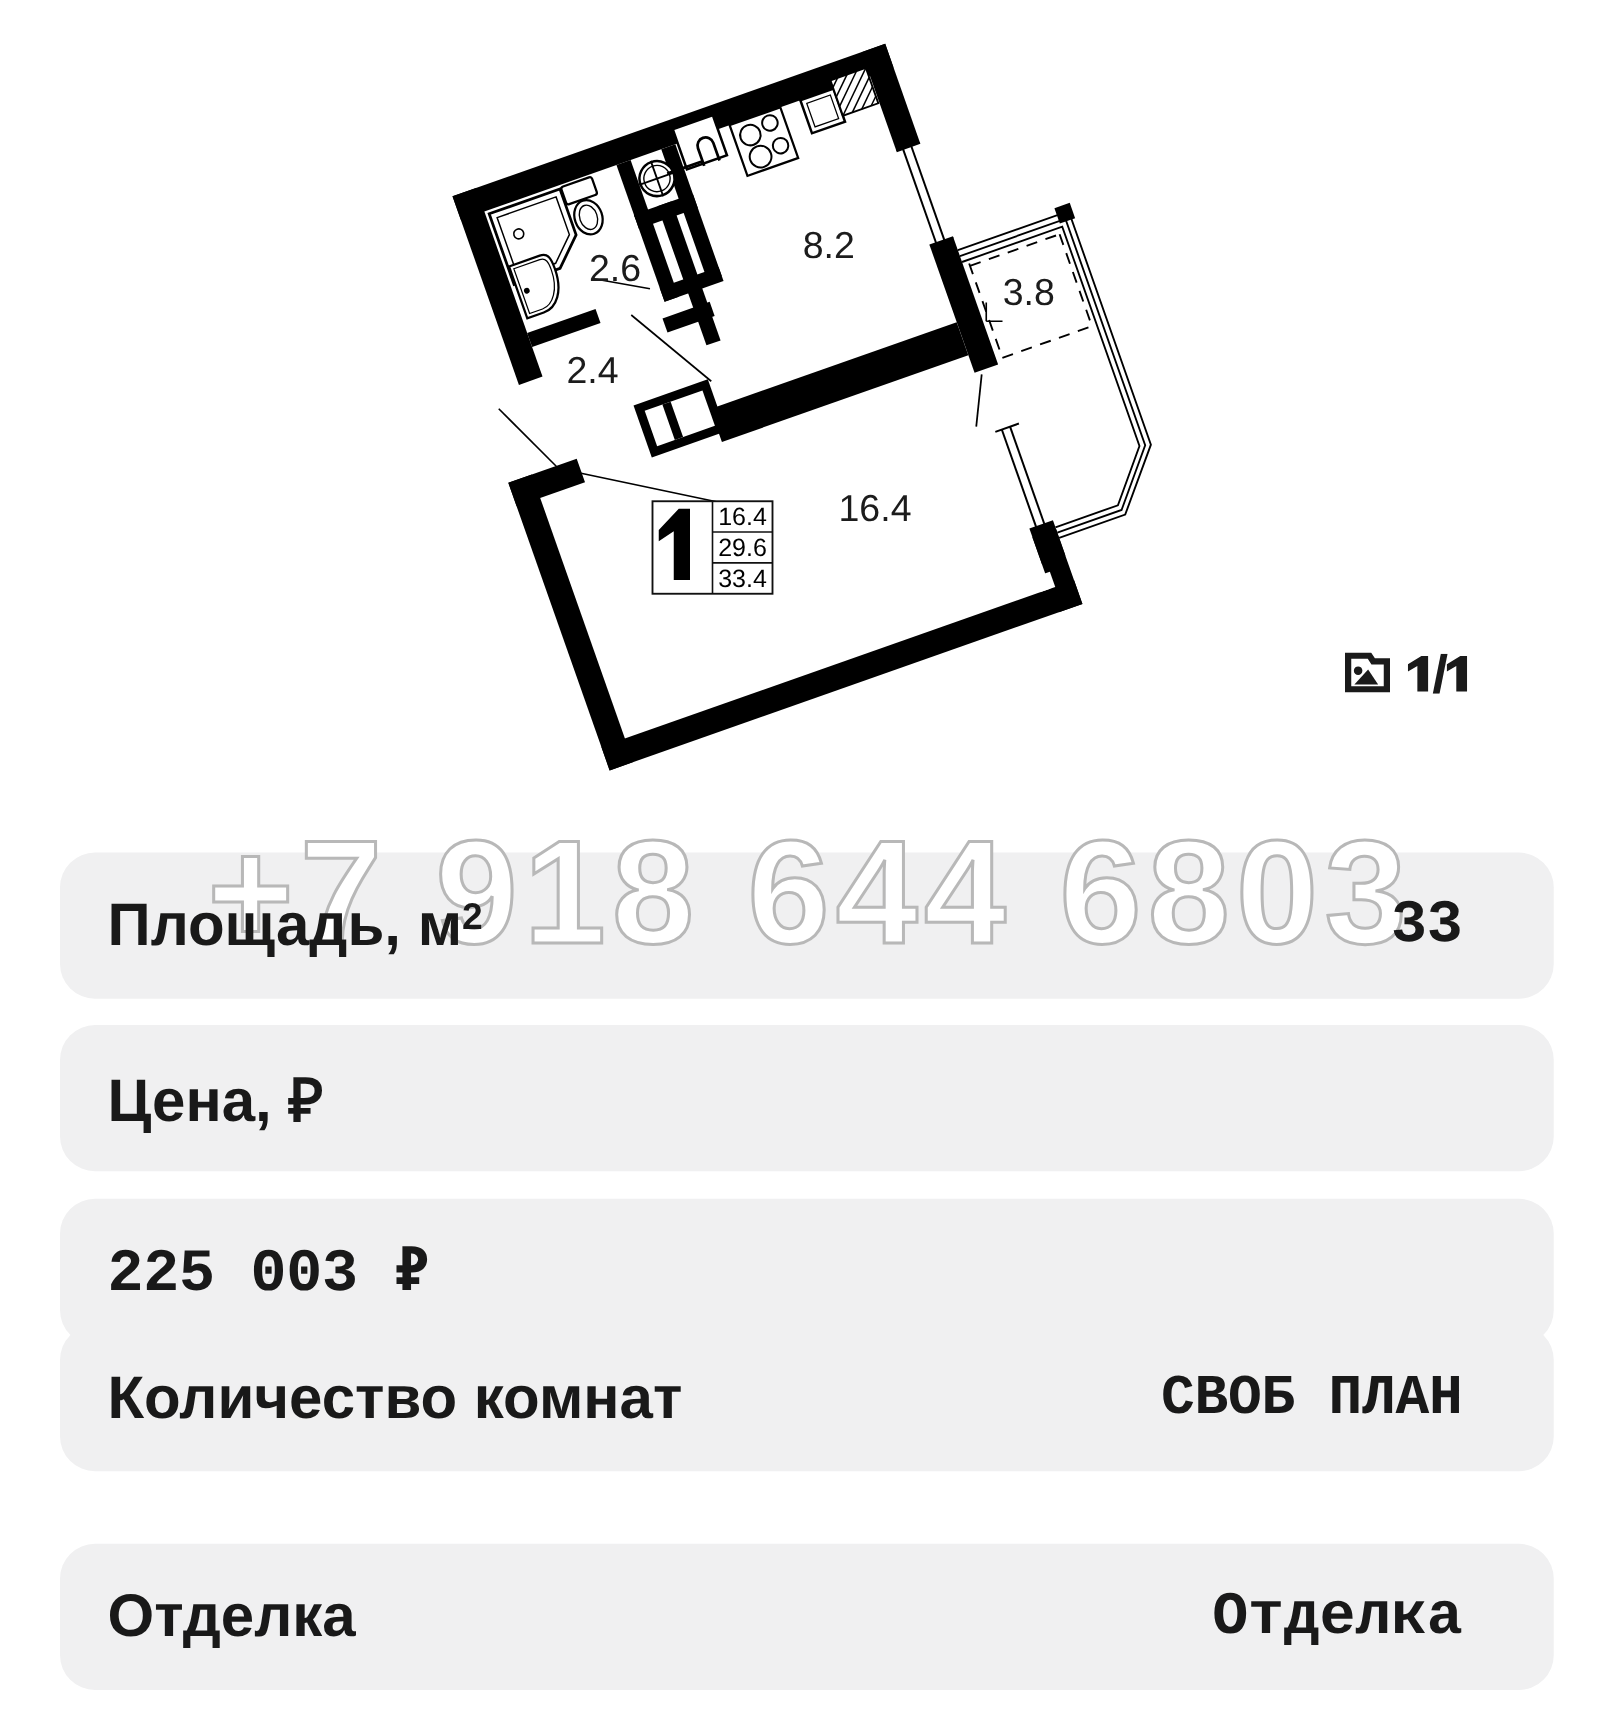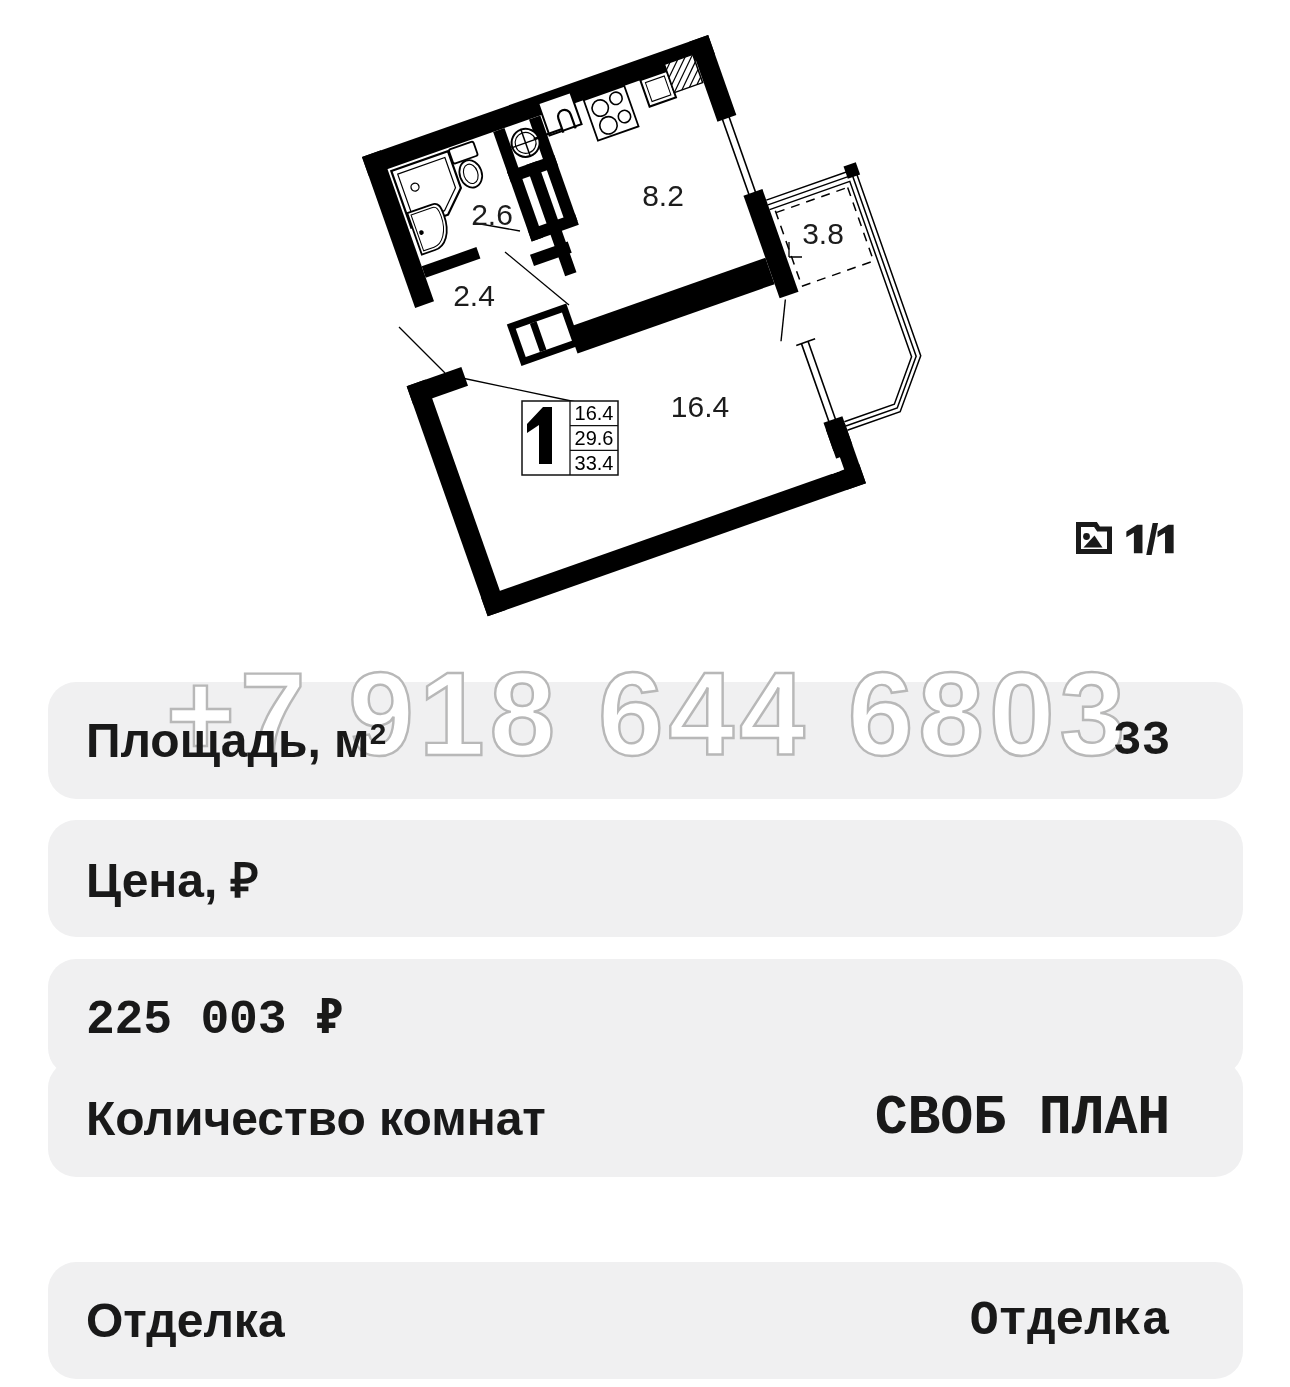--- a/index.html
+++ b/index.html
@@ -197,19 +197,19 @@
 <div class="row" style="top:820px">
     <span class="l">Цена, ₽</span>
   </div>
 
 <div class="row" style="top:959px">
     <span class="v">225 003 ₽</span>
   </div>
 
 <div class="row" style="top:1060px">
     <span class="l">Количество комнат</span>
-    <span class="v" style="font-size:55px">СВОБ ПЛАН</span>
-  </div>
-
-<div class="row" style="top:1262px">
+    <span class="v" style="font-size:45px">СВОБ ПЛАН</span>
+  </div>
+
+<div class="row" style="top:1235px">
     <span class="l">Отделка</span>
     <span class="v">Отделка</span>
   </div>
 
 </body></html>

